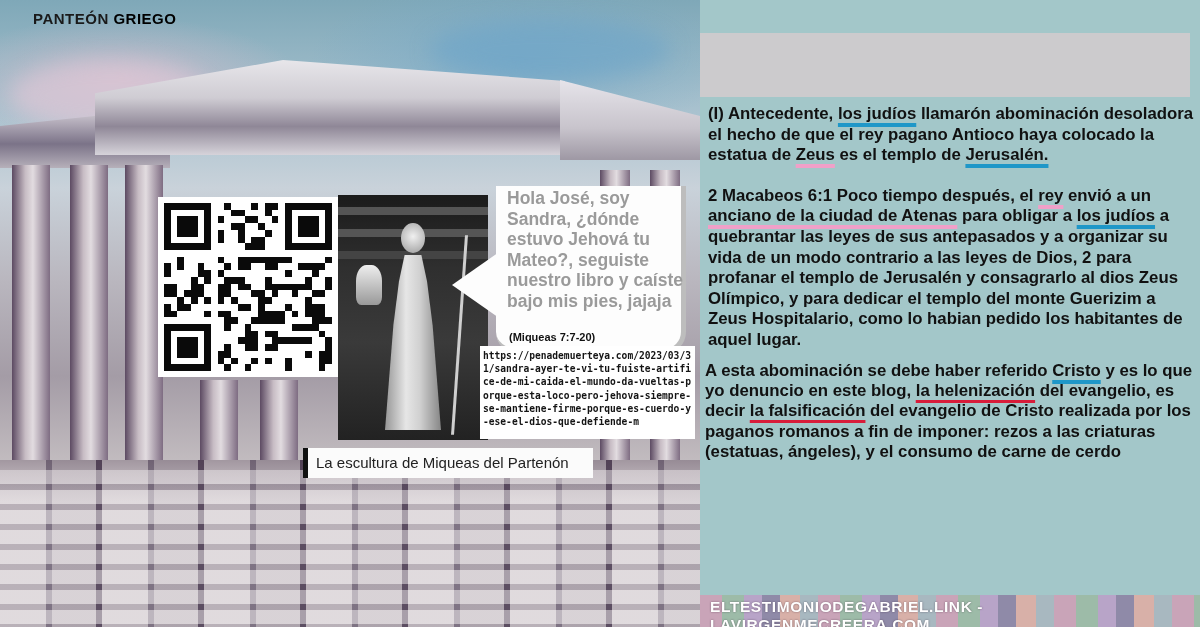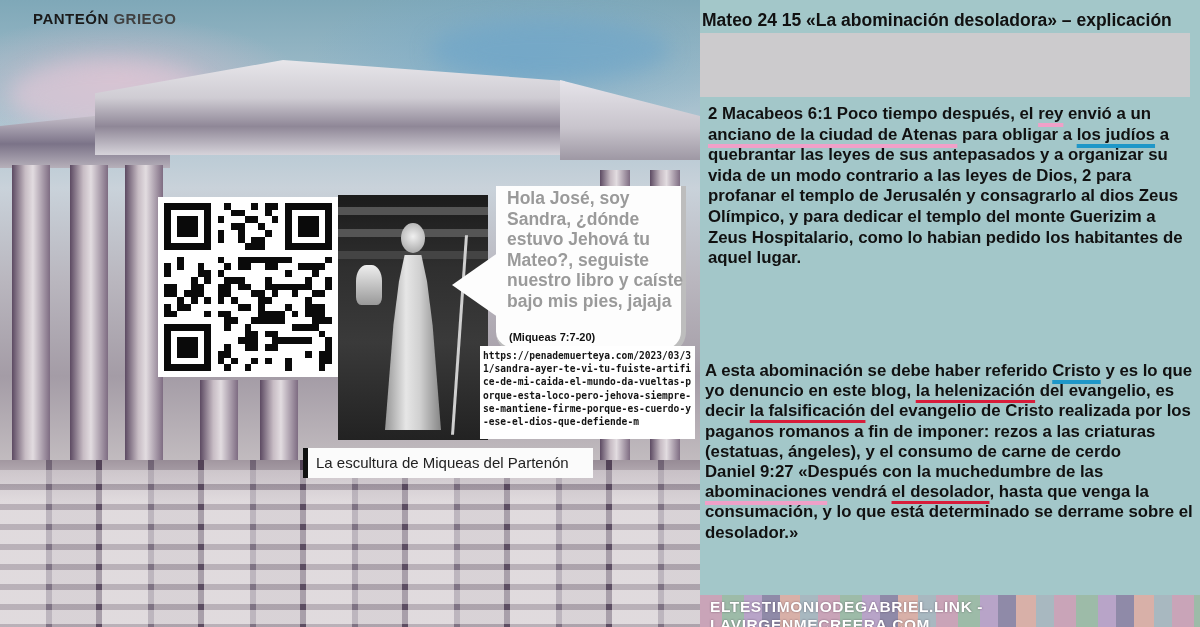--- a/index.html
+++ b/index.html
@@ -41,21 +41,21 @@
   }
   .ruins-overlay {
     position: absolute; left: 0; top: 470px; width: 700px; height: 157px;
     background: repeating-linear-gradient(180deg, rgba(230,225,228,0.55) 0 14px, rgba(90,75,95,0.25) 14px 20px);
   }
 
   .site-tag {
     position: absolute; left: 33px; top: 10px; font-size: 15px; font-weight: bold; letter-spacing: 0.5px;
     color: #1a1a1a;
   }
-  .site-tag .accent { color: #404040; }
+  .site-tag .accent { color: #000000; }
 
   
   .qr-card {
     position: absolute; left: 158px; top: 197px; width: 180px; height: 180px;
     background: #ffffff; padding: 6px;
   }
   .qr-grid { width: 168px; height: 168px; display: grid; grid-template-columns: repeat(25, 1fr); grid-template-rows: repeat(25, 1fr); }
   .qr-grid span { display: block; }
 
   
@@ -819,28 +819,27 @@
 <div class="bubble-tail"></div>
 <div class="speech-bubble"></div>
 <div class="bubble-text">Hola José, soy Sandra, ¿dónde estuvo Jehová tu Mateo?, seguiste nuestro libro y caíste bajo mis pies, jajaja</div>
 <div class="bubble-ref">(Miqueas 7:7-20)</div>
 
 <div class="url-card">https://penademuerteya.com/2023/03/31/sandra-ayer-te-vi-tu-fuiste-artifice-de-mi-caida-el-mundo-da-vueltas-porque-esta-loco-pero-jehova-siempre-se-mantiene-firme-porque-es-cuerdo-y-ese-el-dios-que-defiende-m</div>
 
 <div class="caption">La escultura de Miqueas del Partenón</div>
 
 <div class="right-panel">
-  <div class="article-title">Mateo 24 15 «La abominación desoladora» – explicación</div>
   <div class="title-url-box"></div>
 
   <div class="article-body">
+    <p class="para"><span>(I) Antecedente, </span><span class="ul-blue">los judíos</span><span> llamarón abominación desoladora el hecho de que el rey pagano Antioco haya colocado la estatua de </span><span class="ul-pink">Zeus</span><span> es el templo de </span><span class="ul-blue">Jerusalén.</span></p>
 
     <p class="para"><span>2 Macabeos 6:1 Poco tiempo después, el </span><span class="ul-pink">rey</span><span> envió a un </span><span class="ul-pink">anciano de la ciudad de Atenas</span><span> para obligar a </span><span class="ul-blue">los judíos</span><span> a quebrantar las leyes de sus antepasados y a organizar su vida de un modo contrario a las leyes de Dios, 2 para profanar el templo de Jerusalén y consagrarlo al dios Zeus Olímpico, y para dedicar el templo del monte Guerizim a Zeus Hospitalario, como lo habian pedido los habitantes de aquel lugar.</span></p>
   </div>
 
   <div class="article-body2">
     <div><span>A esta abominación se debe haber referido </span><span class="ul-blue">Cristo</span><span> y es lo que yo denuncio en este blog, </span><span class="ul-red">la helenización</span><span> del evangelio, es decir </span><span class="ul-red">la falsificación</span><span> del evangelio de Cristo realizada por los paganos romanos a fin de imponer: rezos a las criaturas (estatuas, ángeles), y el consumo de carne de cerdo</span></div>
-    <div><span>Daniel 9:27 «Después con la muchedumbre de las </span><span class="ul-pink">abominaciones</span><span> vendrá </span><span class="ul-red">el desolador</span><span>, hasta que venga la consumación, y lo que está determinado se derrame sobre el desolador.»</span></div>
   </div>
 </div>
 
 <div class="footer-banner"></div>
 <div class="footer-text">ELTESTIMONIODEGABRIEL.LINK - LAVIRGENMECREERA.COM</div>
 
 </body></html>

